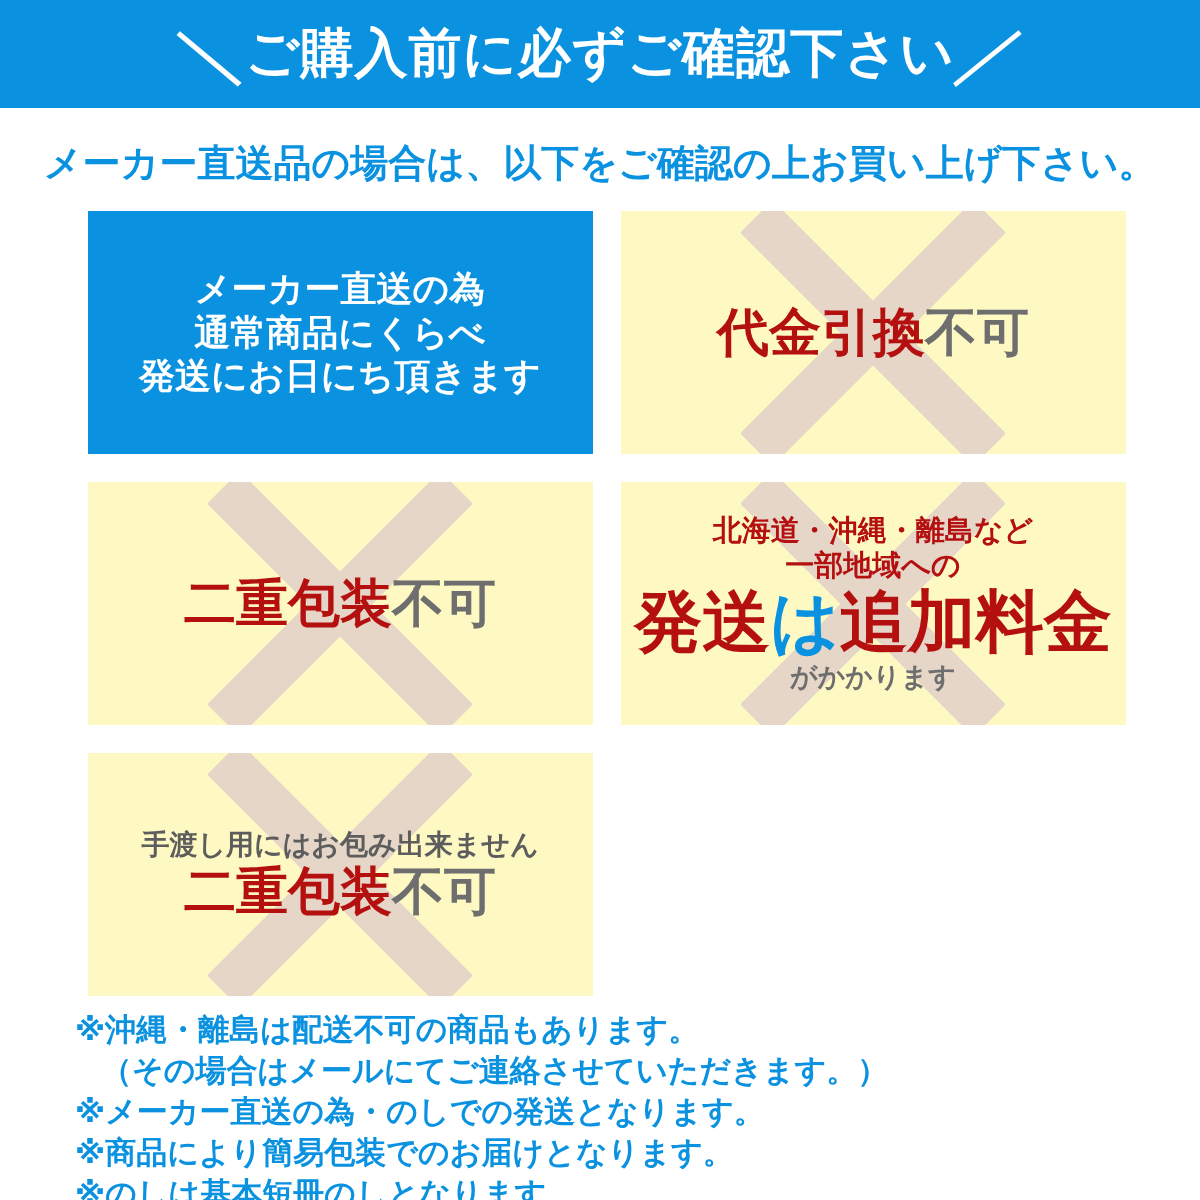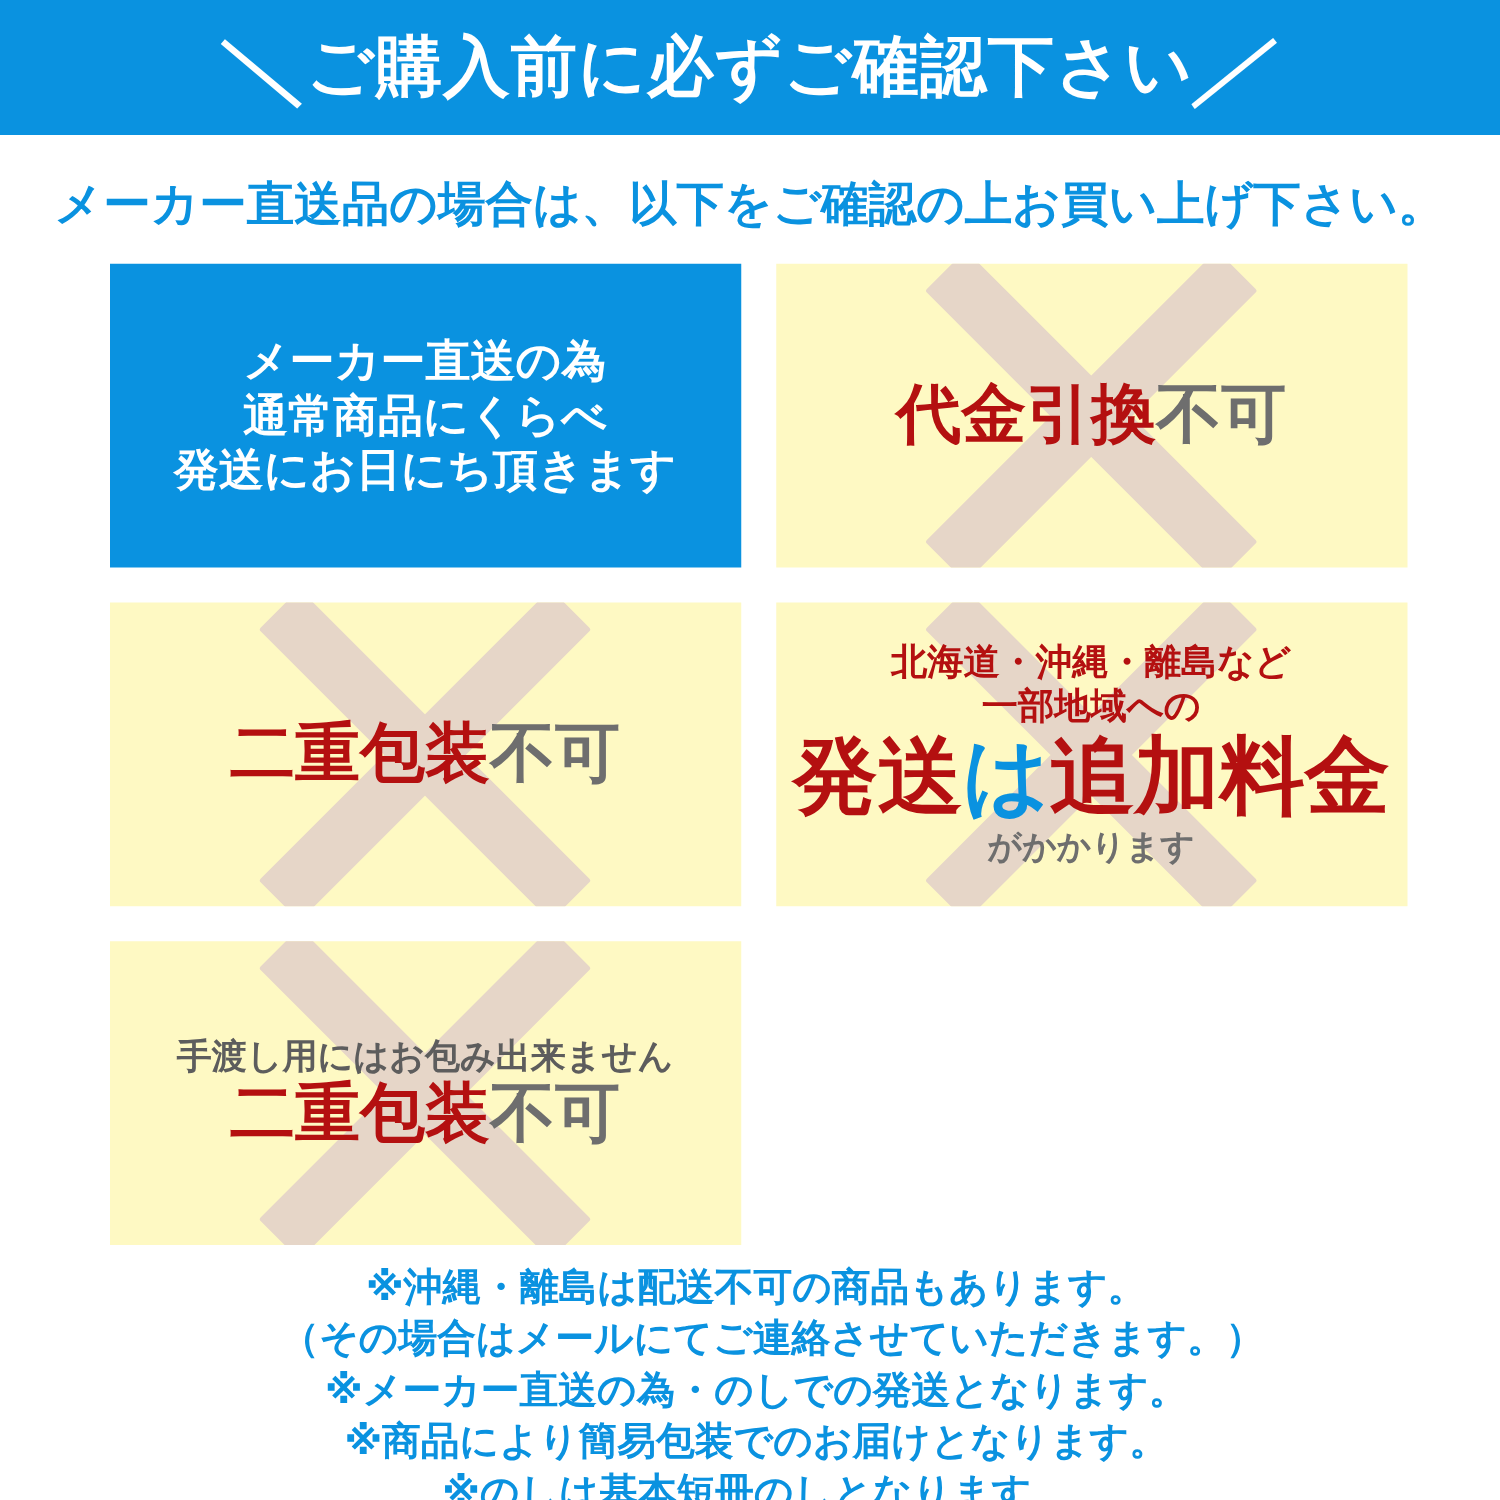--- a/index.html
+++ b/index.html
@@ -149,21 +149,20 @@
     margin: 14px auto 0 auto;
     width: 1060px;
     padding-left: 10px;
   }
   .note {
     color: #0a92e0;
     font-size: 31px;
     font-weight: bold;
     line-height: 1.32;
     white-space: nowrap;
-    text-align: center;
   }
   .note.indent { padding-left: 26px; }
 </style>
 </head>
 <body>
 
 <div class="header">
   <span class="slash slash-left">＼</span>
   <span class="header-title">ご購入前に必ずご確認下さい</span>
   <span class="slash slash-right">／</span>

